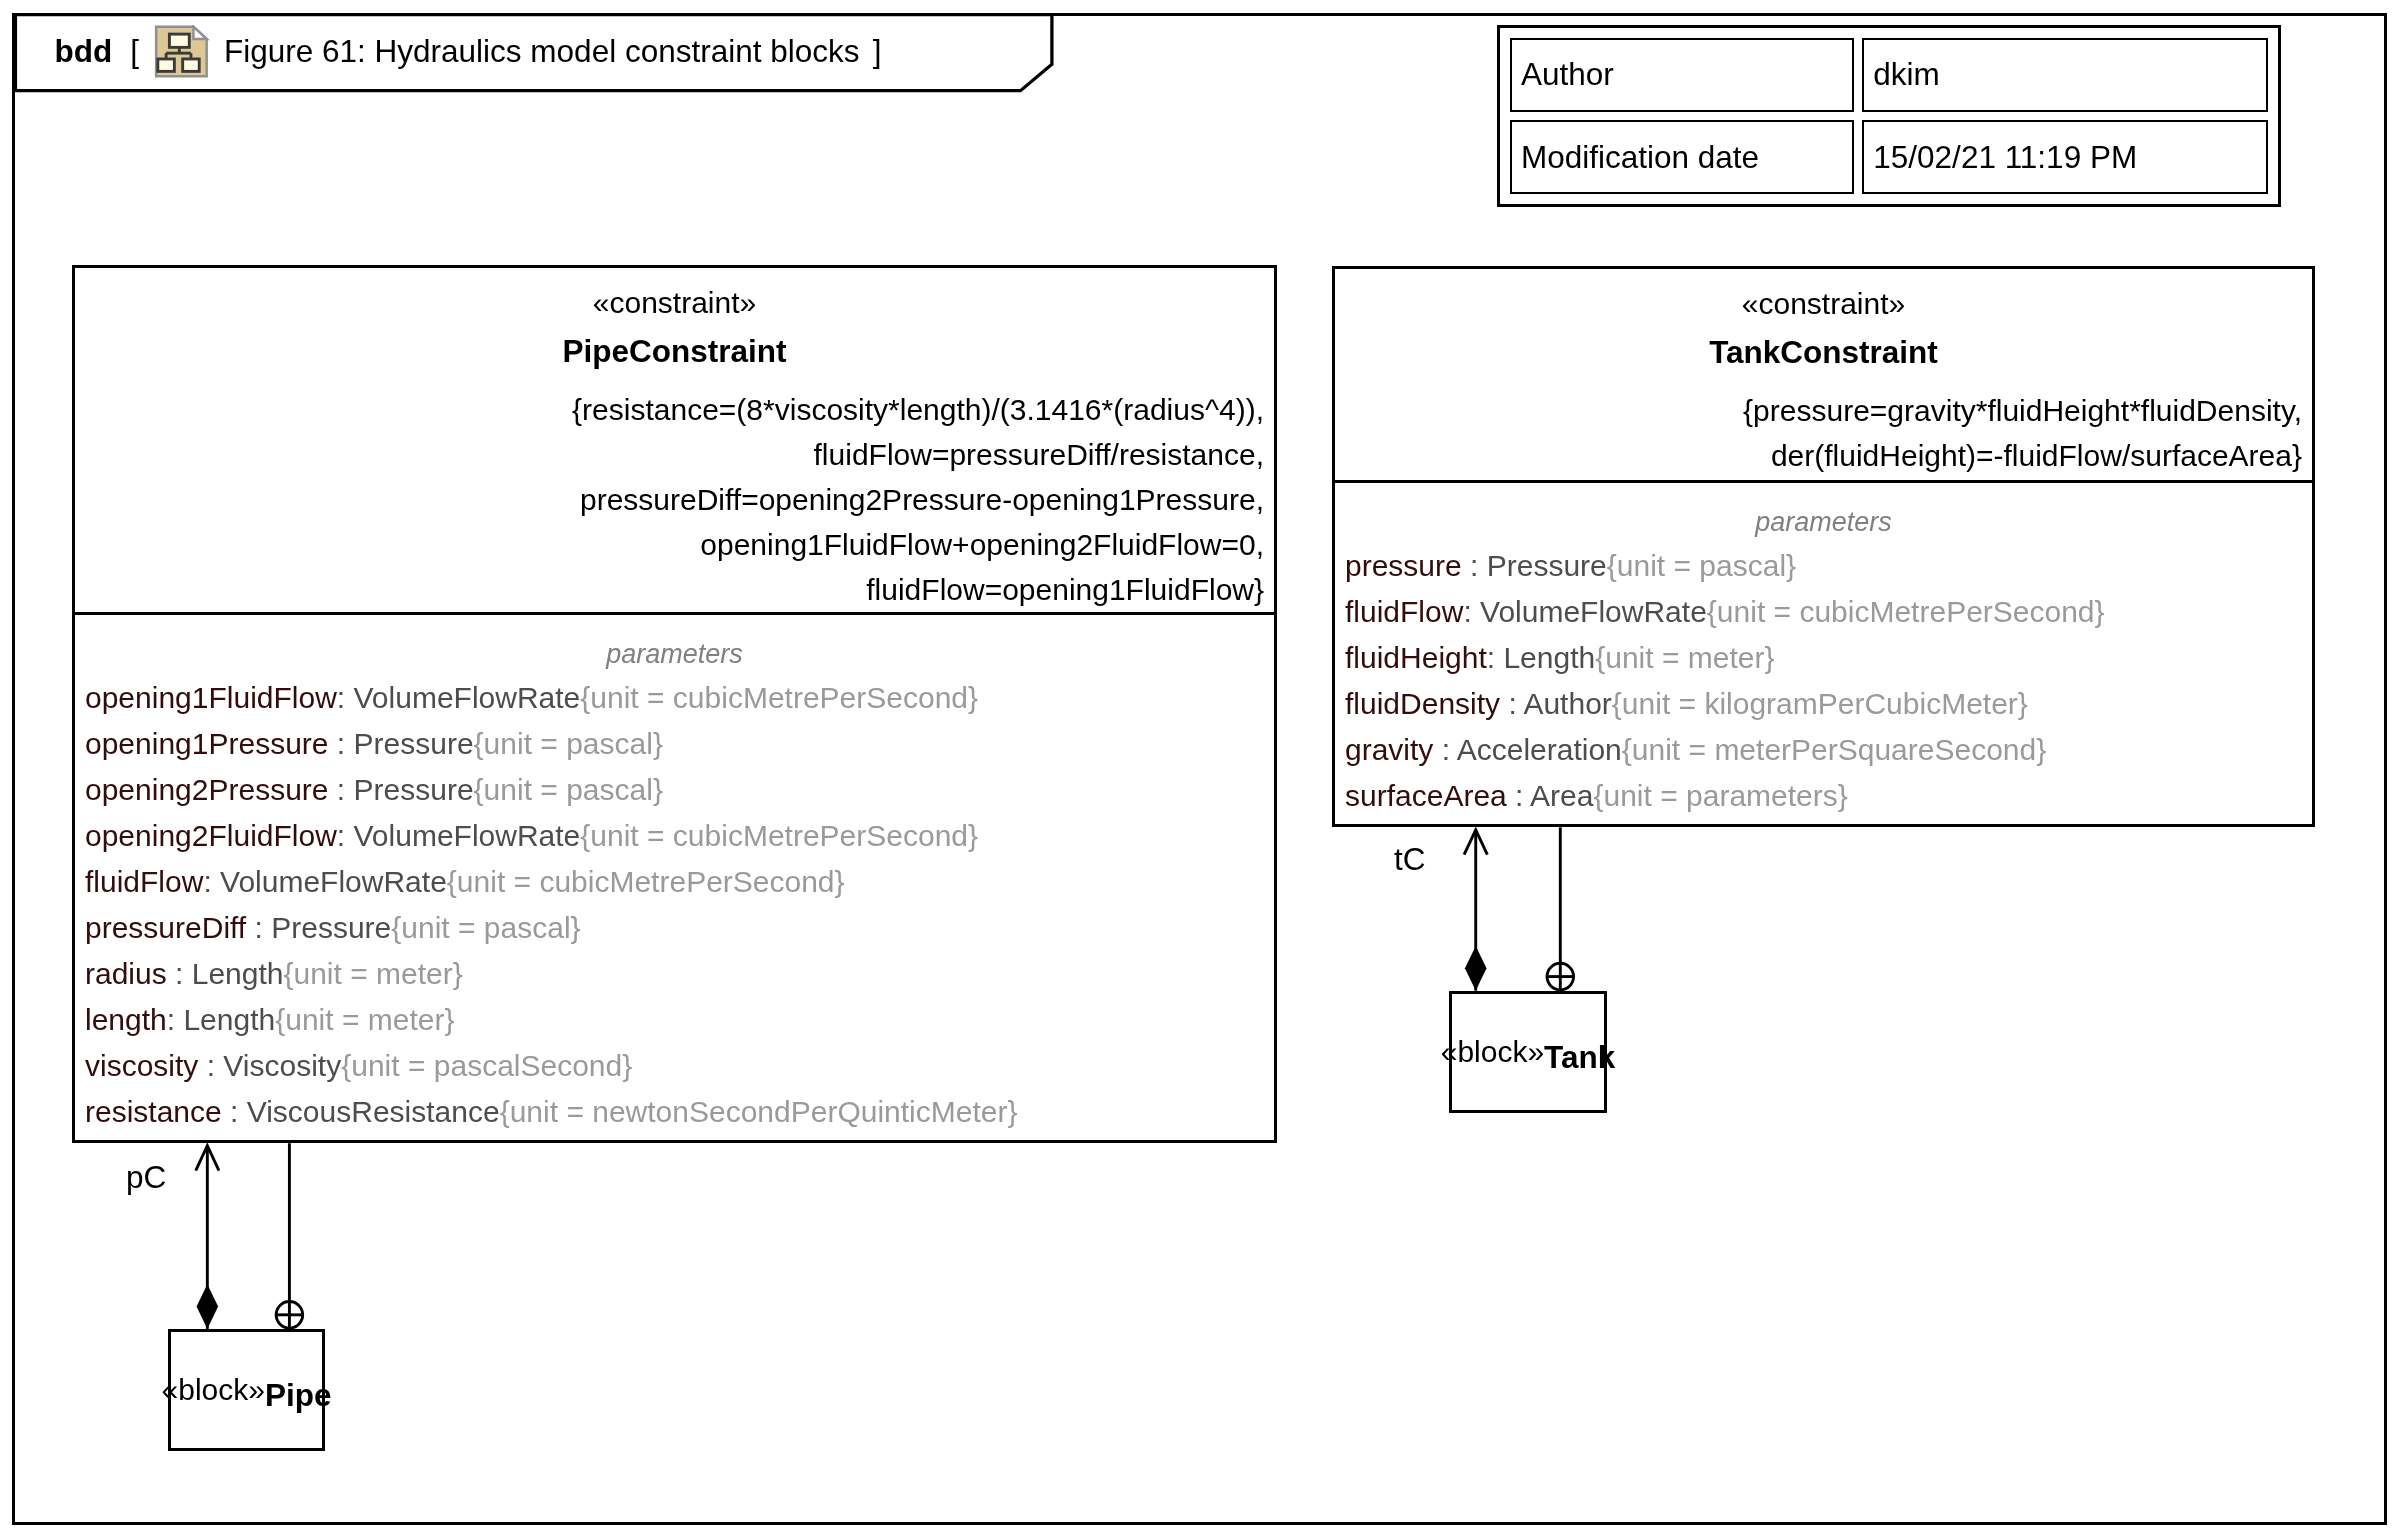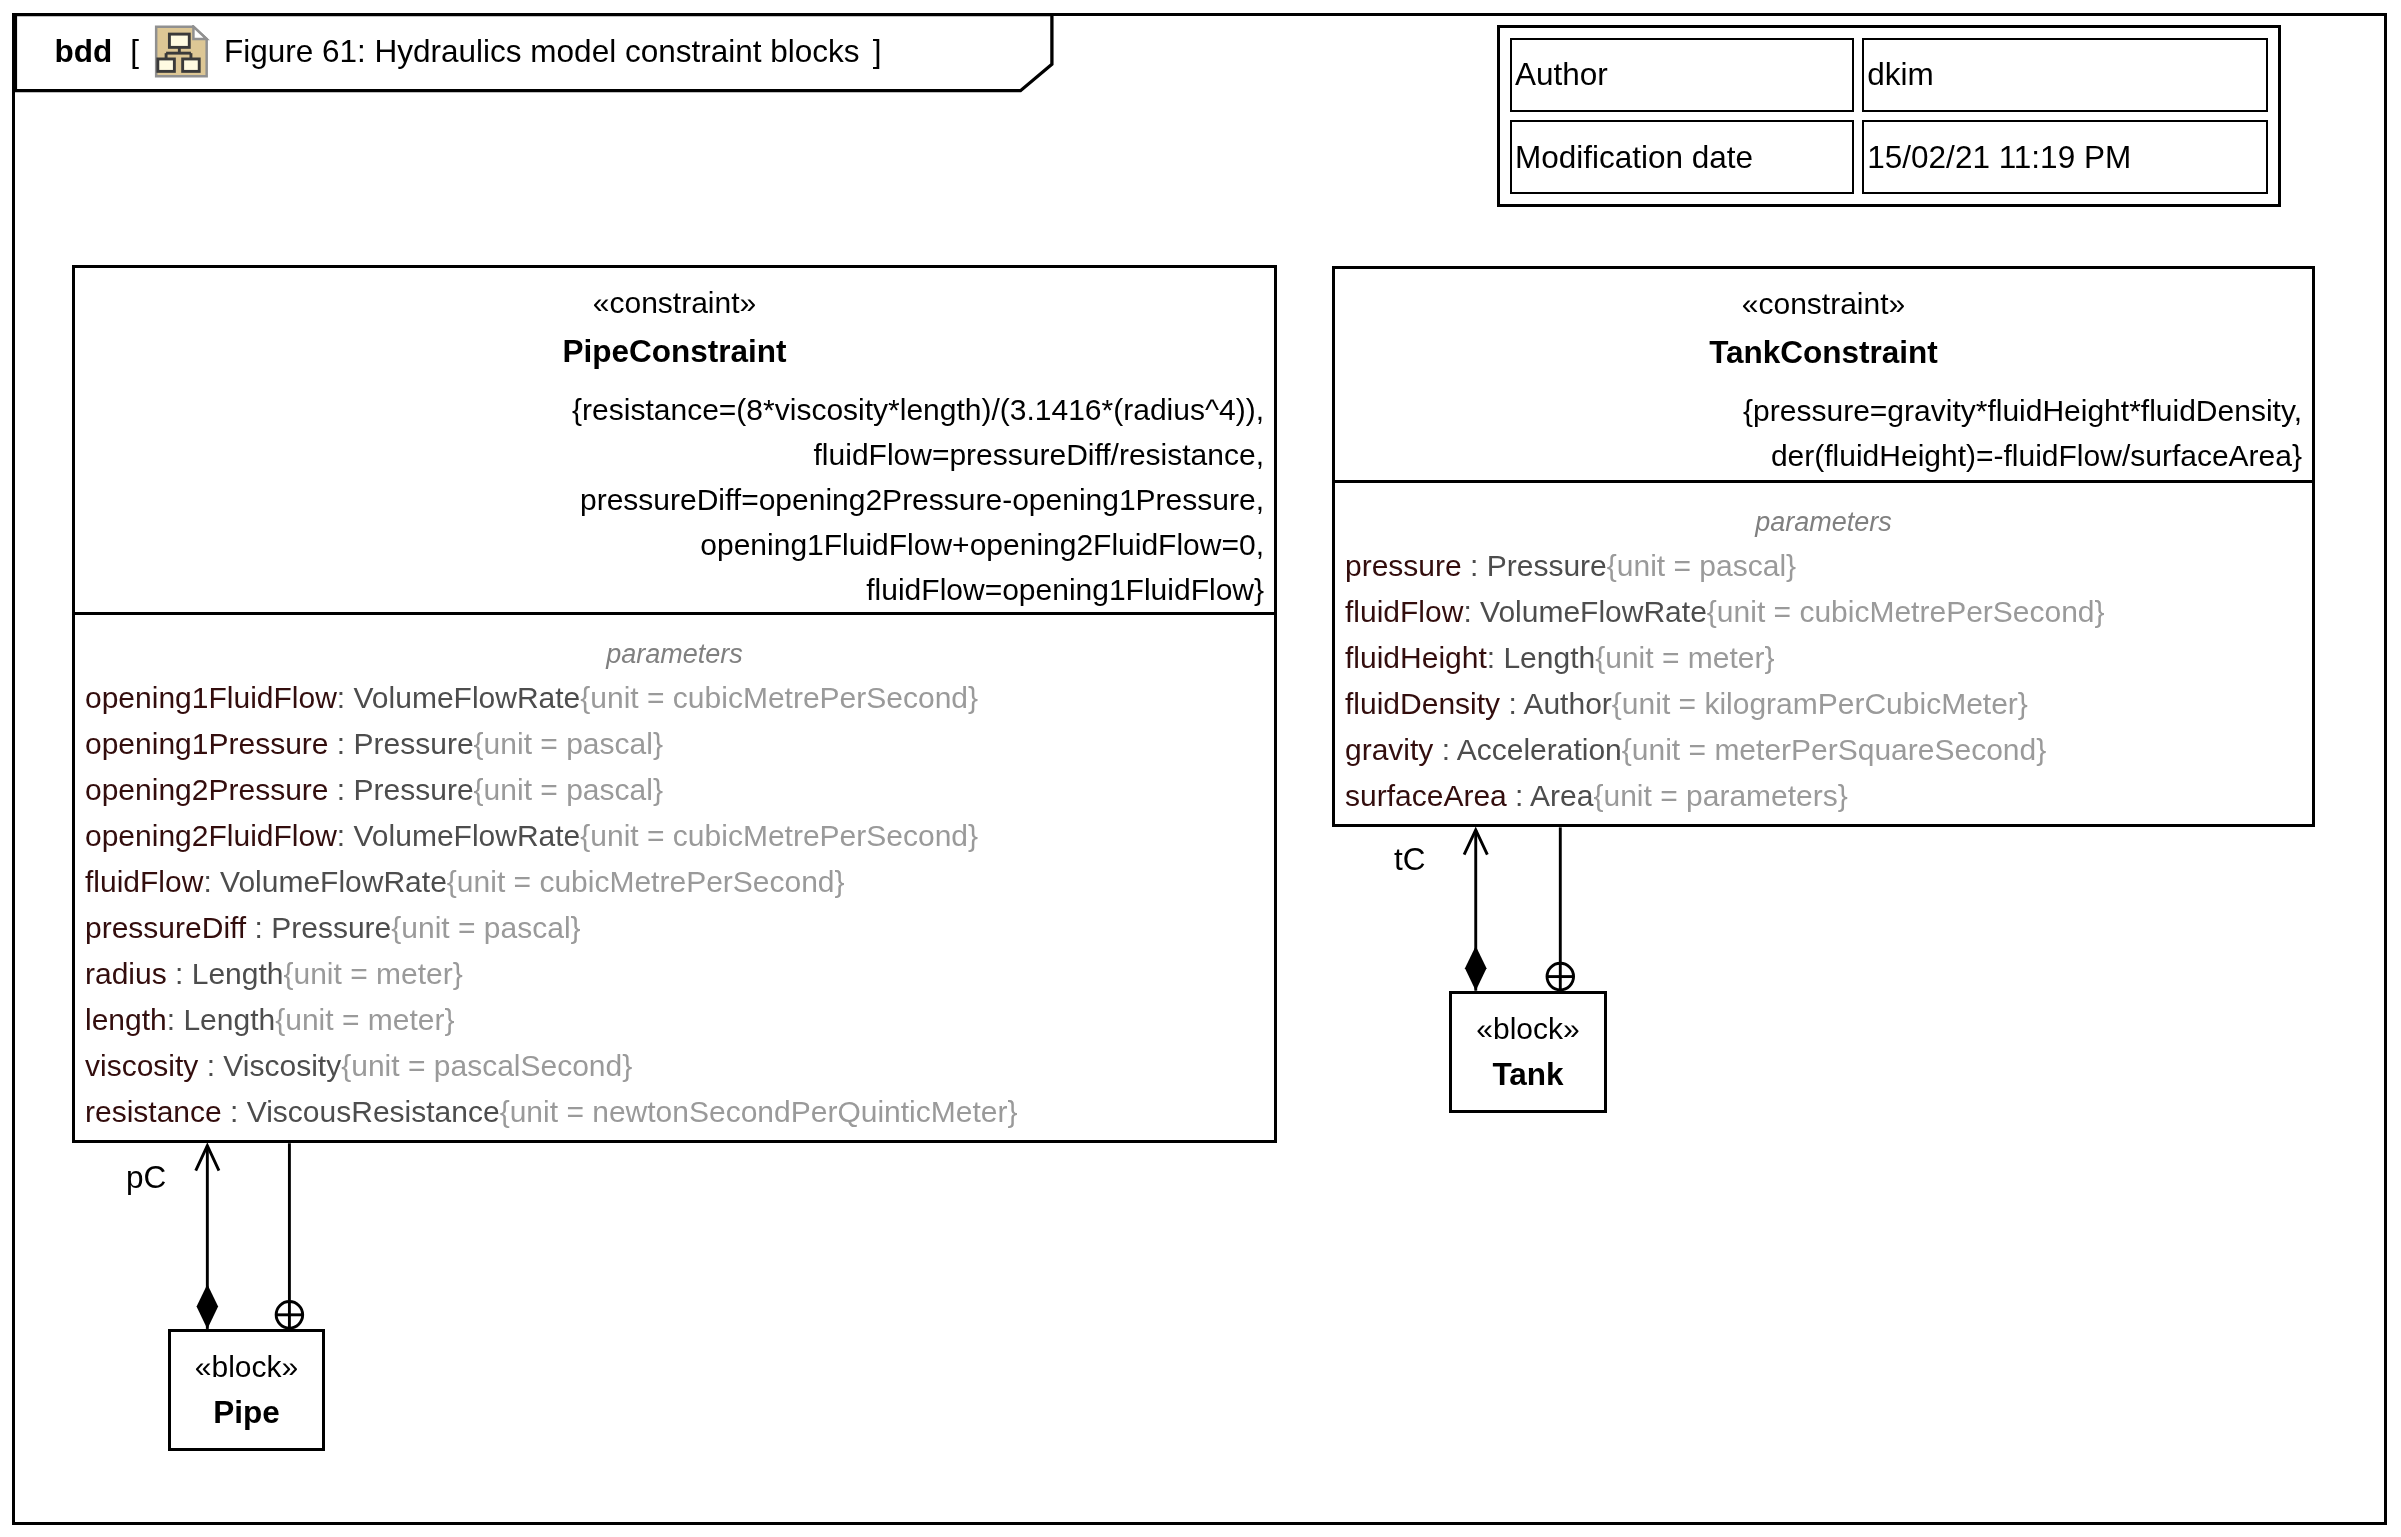--- a/index.html
+++ b/index.html
@@ -26,21 +26,21 @@
   #diagram-icon{width:60px;height:53px;flex:0 0 auto;}
 
   
   #meta-table{
     left:1497px;top:25px;width:784px;height:182px;border:3.3px solid #000;
     display:grid;grid-template-columns:344px 1fr;grid-template-rows:1fr 1fr;
     gap:8.3px;padding:10px;background:#fff;
   }
   #meta-table .cell{
     border:2.5px solid #000;display:flex;align-items:center;
-    padding-left:3px;font-size:31.5px;white-space:nowrap;overflow:hidden;
+    padding-left:9px;font-size:31.5px;white-space:nowrap;overflow:hidden;
   }
 
   
   .cblock{border:3.3px solid #000;background:#fff;display:flex;flex-direction:column;}
   #pipe-constraint{left:72px;top:265px;width:1205px;height:878px;}
   #tank-constraint{left:1332px;top:266px;width:983px;height:561px;}
 
   .chead{flex:0 0 auto;}
   .stereo{text-align:center;font-size:30px;margin-top:18px;}
   .cname{text-align:center;font-size:31.5px;font-weight:bold;margin-top:13.3px;}
@@ -50,21 +50,21 @@
   #tank-constraint .params{margin-top:auto;height:341px;}
   .params{border-top:3.3px solid #000;overflow:hidden;}
   .params-label{text-align:center;font-style:italic;font-size:27px;margin-top:24px;color:var(--plabel);}
   .plines{margin-top:5px;}
   .pline{font-size:30px;line-height:46px;padding-left:10px;white-space:nowrap;}
   .pname{color:var(--pname);}
   .ptype{color:var(--ptype);white-space:pre;}
   .punit{color:var(--punit);}
 
   
-  .sblock{border:3.3px solid #000;background:#fff;display:flex;flex-direction:column;
+  .sblock{border:3.3px solid #000;background:#fff;display:flex;flex-direction:row;
           align-items:center;justify-content:center;}
   #pipe-block{left:168px;top:1329px;width:157px;height:122px;}
   #tank-block{left:1449px;top:991px;width:158px;height:122px;}
   .sblock .stereo2{font-size:30px;}
   .sblock .bname{font-size:31.5px;font-weight:bold;margin-top:10px;}
 
   
   #connectors{left:0;top:0;width:2401px;height:1537px;}
 
   .edge-label{font-size:31.5px;white-space:nowrap;}

